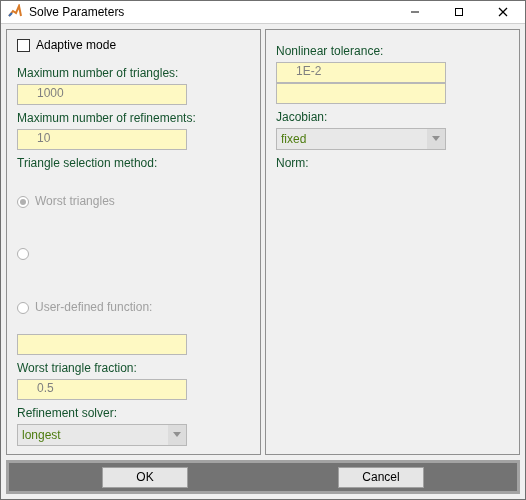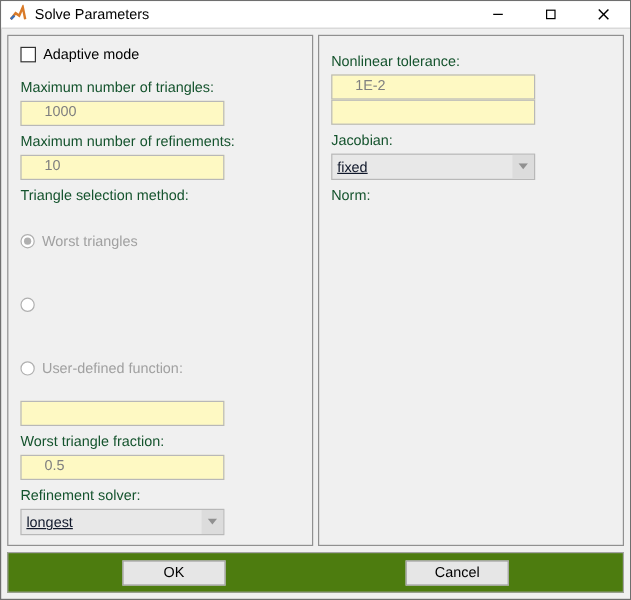--- a/index.html
+++ b/index.html
@@ -66,21 +66,21 @@
     width: 170px;
     height: 21px;
     border: 1px solid #b8b8b8;
     background: #fef9c3;
     color: #808080;
     padding: 1px 19px;
     font-size: 12px;
   }
   .txt.disabled { color: #9a9a9a; }
   .radio-row {
-    display: flex; align-items: center;
+    display: flex; align-items: flex-end;
     margin: 20px 0;
     color: #a0a0a0;
   }
   .radio {
     width: 12px; height: 12px;
     border: 1px solid #b0b0b0;
     border-radius: 50%;
     margin-right: 6px;
     position: relative;
     background: #fff;
@@ -95,36 +95,35 @@
   }
   .select-wrap {
     width: 170px; height: 22px;
     display: flex;
     border: 1px solid #b8b8b8;
     background: #e8e8e8;
   }
   .select-val {
     flex: 1;
     padding: 2px 4px;
-    color: #0f172a;
+    color: #4d7c0f;
     font-size: 12px;
     line-height: 16px;
-    text-decoration: underline;
   }
   .select-btn {
     width: 18px;
     display: flex; align-items: center; justify-content: center;
     background: #dcdcdc;
   }
   .button-row {
     height: 40px;
     border-top: 1px solid #909090;
     margin: 0 5px 5px 5px;
-    background: #4d7c0f;
-    border: 1px solid #a3a3a3;
+    background: #737373;
+    border: 3px solid #a3a3a3;
     display: flex;
     align-items: center;
     justify-content: center;
     gap: 150px;
   }
   .btn {
     width: 86px; height: 21px;
     border: 1px solid #a0a0a0;
     background: #e6e6e6;
     text-align: center;

